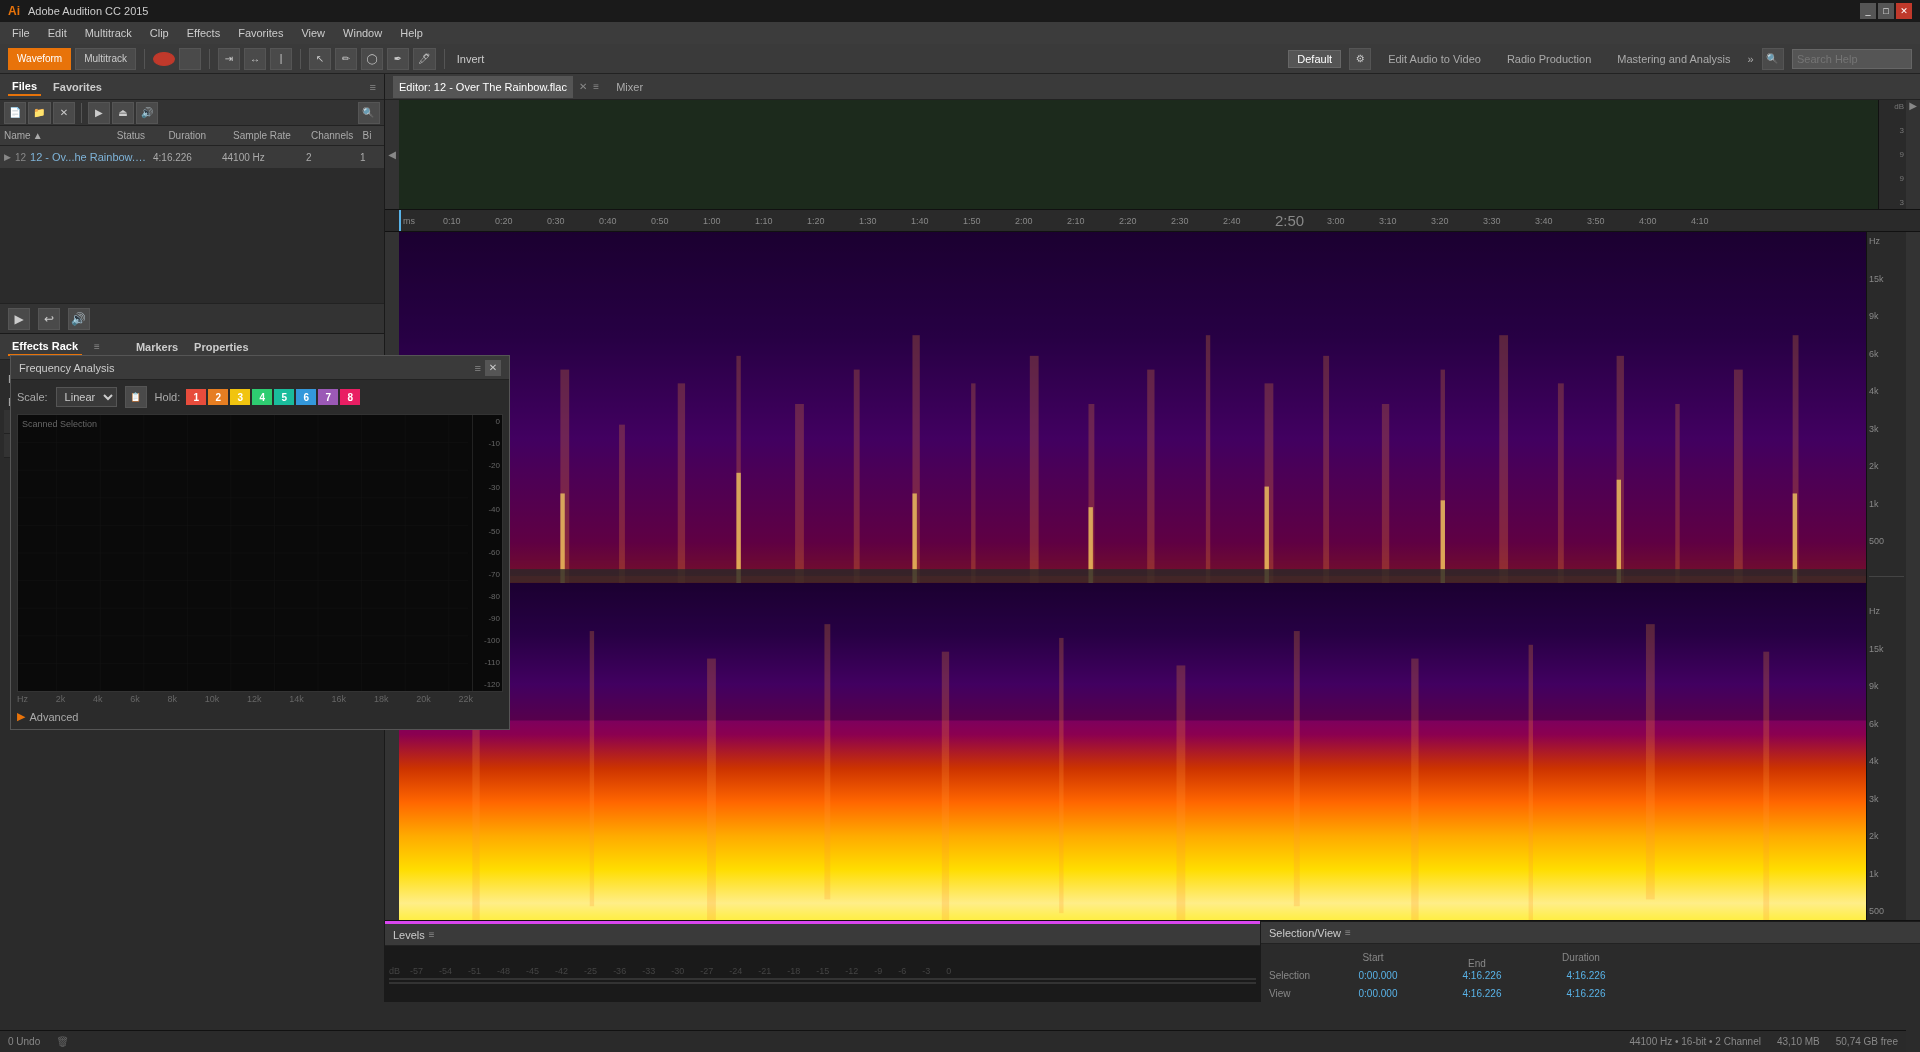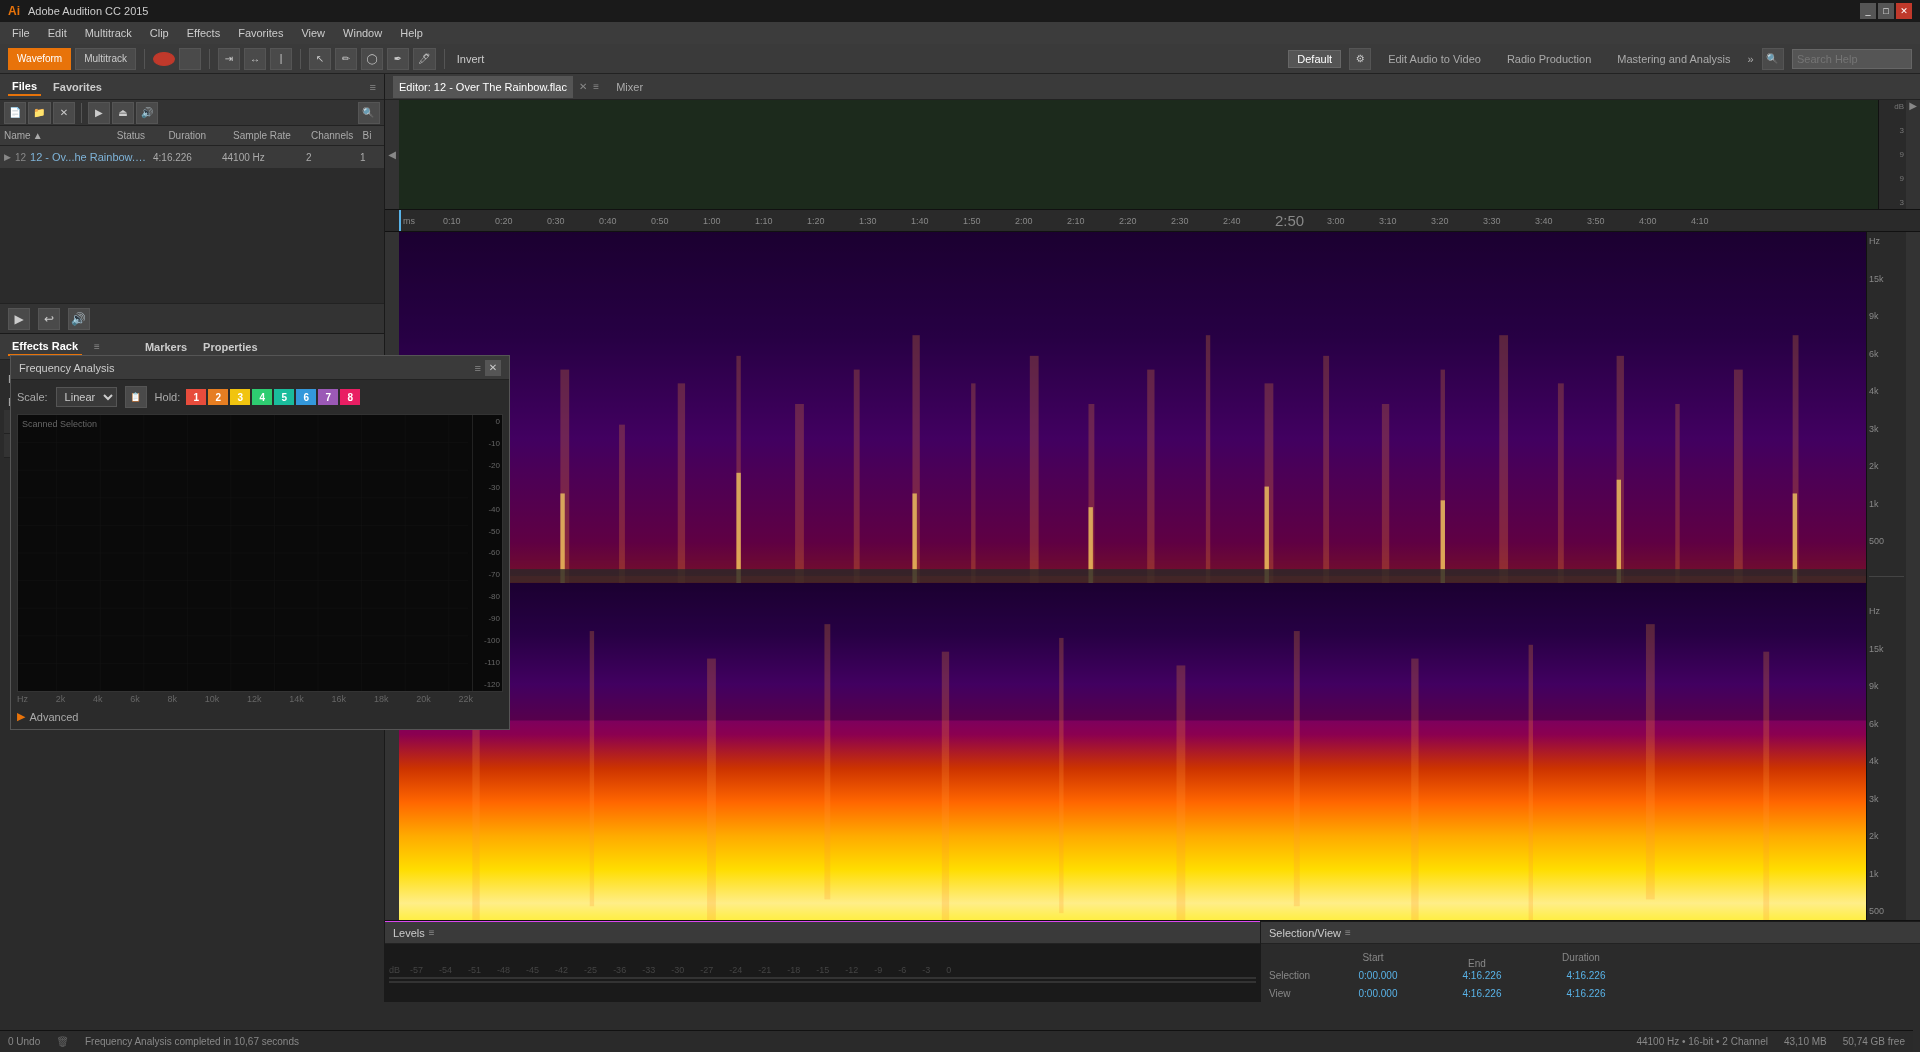--- a/index.html
+++ b/index.html
@@ -340,21 +340,21 @@
       gap: 8px;
       border-top: 1px solid #111;
       font-size: 10px;
       color: #888;
     }
 
     
     #levels-panel {
       height: 62px;
       background: #2b2b2b;
-      border-top: 1px solid #d946ef;
+      border-top: 3px solid #d946ef;
       display: flex;
       flex-direction: column;
     }
     #levels-header {
       height: 20px;
       background: #3a3a3a;
       display: flex;
       align-items: center;
       padding: 0 8px;
       font-size: 11px;
@@ -678,21 +678,21 @@
         <button class="transport-btn">▶</button>
         <button class="transport-btn">↩</button>
         <button class="transport-btn">🔊</button>
       </div>
     </div>
 
     <div id="effects-panel">
       <div id="effects-header">
         <span class="panel-tab active">Effects Rack</span>
         <span style="font-size:10px; cursor:pointer; color:#888; margin-left:4px;">≡</span>
-        <span class="panel-tab" style="margin-left:33px;">Markers</span>
+        <span class="panel-tab" style="margin-left:24px;">Markers</span>
         <span class="panel-tab">Properties</span>
       </div>
       <div class="effects-content">
         <div class="presets-row">
           <span>Presets:</span>
           <select class="presets-dropdown">
             <option>(Default)</option>
           </select>
           <button class="toolbar-btn" style="font-size:10px;">💾</button>
           <button class="toolbar-btn" style="font-size:10px;">🗑</button>
@@ -979,24 +979,23 @@
             <div class="sel-val" style="width:100px; text-align:center; color:#59b3e8; font-size:10px; cursor:pointer;">0:00.000</div>
             <div class="sel-val" style="width:100px; text-align:center; color:#59b3e8; font-size:10px; cursor:pointer;">4:16.226</div>
             <div class="sel-val" style="width:100px; text-align:center; color:#59b3e8; font-size:10px; cursor:pointer;">4:16.226</div>
           </div>
         </div>
       </div>
     </div>
   </div>
 </div>
 
-<div id="status-bar" style="height:22px; background:#2a2a2a; display:flex; align-items:center; padding:0 8px; gap:16px; border-top:1px solid #111; font-size:10px; color:#888; position:absolute; bottom:0; left:0; right:7px;">
+<div id="status-bar" style="height:22px; background:#2a2a2a; display:flex; align-items:center; padding:0 8px; gap:16px; border-top:1px solid #111; font-size:10px; color:#888; position:absolute; bottom:0; left:0; right:14px;">
   <span>0 Undo</span>
   <button style="background:transparent; border:none; color:#666; cursor:pointer; font-size:10px;">🗑</button>
-  <span style="flex:1;">Frequency Analysis completed in 10,67 seconds</span>
   <span style="margin-left:auto;">44100 Hz • 16-bit • 2 Channel</span>
   <span>43,10 MB</span>
   <span>50,74 GB free</span>
 </div>
 
 <div id="freq-analysis-window" style="position:absolute; left:10px; top:355px; width:500px; height:375px; background:#2b2b2b; border:1px solid #555; z-index:100; display:flex; flex-direction:column;">
   <div id="freq-analysis-titlebar" style="height:24px; background:#3a3a3a; display:flex; align-items:center; padding:0 8px; font-size:11px; color:#ccc; justify-content:space-between; cursor:move; border-bottom:1px solid #222;">
     <span>Frequency Analysis</span>
     <div style="display:flex; align-items:center; gap:4px;">
       <span style="cursor:pointer; color:#888;">≡</span>

